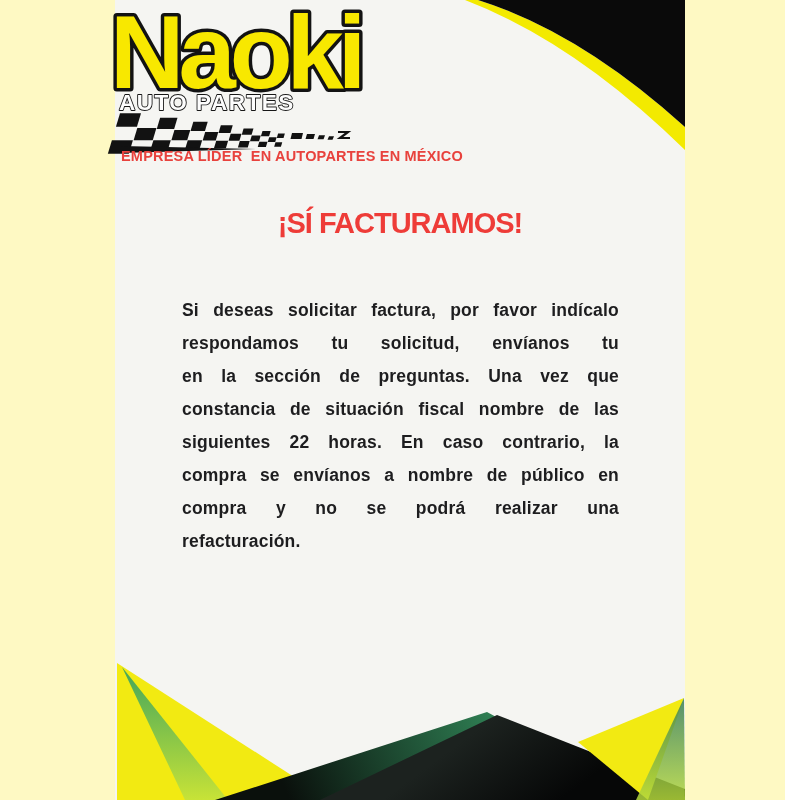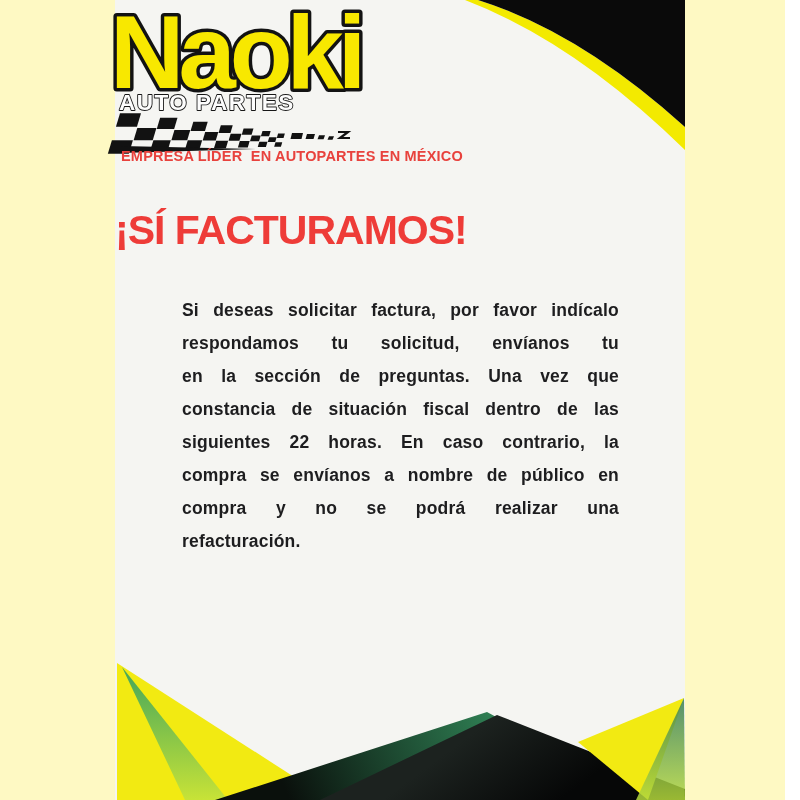--- a/index.html
+++ b/index.html
@@ -6,22 +6,22 @@
     --red:#ee3c38; --red2:#e8423d; --ink:#1d1d1f;
     --yellow:#f2ea12; --logo-yellow:#f8e800; --flyer-bg:#f5f5f2;
   }
   html,body{margin:0;padding:0;background:#ffffff;}
   .canvas{position:relative;width:785px;height:800px;overflow:hidden;background:#fef9c3;
           font-family:"Liberation Sans",sans-serif;}
   .flyer{position:absolute;left:115px;top:0;width:570px;height:800px;background:var(--flyer-bg);}
   .decor{position:absolute;left:0;top:0;width:800px;height:800px;display:block;}
   .tagline{position:absolute;left:121px;top:148px;color:var(--red2);font-size:14.5px;
            font-weight:bold;letter-spacing:.2px;white-space:pre;}
-  .heading{position:absolute;left:115px;top:207px;width:570px;text-align:left;
-           color:var(--red);font-size:41px;font-weight:bold;letter-spacing:-1px;white-space:pre;}
+  .heading{position:absolute;left:115px;top:207px;width:570px;text-align:center;
+           color:var(--red);font-size:29px;font-weight:bold;letter-spacing:-1px;white-space:pre;}
   .body-block{position:absolute;left:182px;top:294px;width:437px;color:var(--ink);
               font-size:17.5px;font-weight:bold;letter-spacing:.2px;}
   .body-line{line-height:33px;height:33px;text-align:justify;text-align-last:justify;white-space:normal;}
   .body-line.last{text-align-last:left;}
   svg text{font-family:"Liberation Sans",sans-serif;}
 </style>
 </head>
 <body>
 
 <div class="canvas">
@@ -91,19 +91,19 @@
     <polygon points="121,146 258,149 121,153" fill="#121212"></polygon>
     <path d="M338,132 h10 l-8,6 h10" stroke="#121212" stroke-width="2.2" fill="none"></path>
   </svg>
 
   <div class="tagline">EMPRESA LÍDER  EN AUTOPARTES EN MÉXICO</div>
   <div class="heading">¡SÍ FACTURAMOS!</div>
   <div class="body-block">
       <div class="body-line">Si deseas solicitar factura, por favor indícalo</div>
       <div class="body-line">respondamos tu solicitud, envíanos tu</div>
       <div class="body-line">en la sección de preguntas. Una vez que</div>
-      <div class="body-line">constancia de situación fiscal dentro de las</div>
+      <div class="body-line">constancia de situación fiscal nombre de las</div>
       <div class="body-line">siguientes 22 horas. En caso contrario, la</div>
       <div class="body-line">compra se envíanos a nombre de público en</div>
       <div class="body-line">compra y no se podrá realizar una</div>
       <div class="body-line last">refacturación.</div>
     </div>
 </div>
 
 </body></html>

